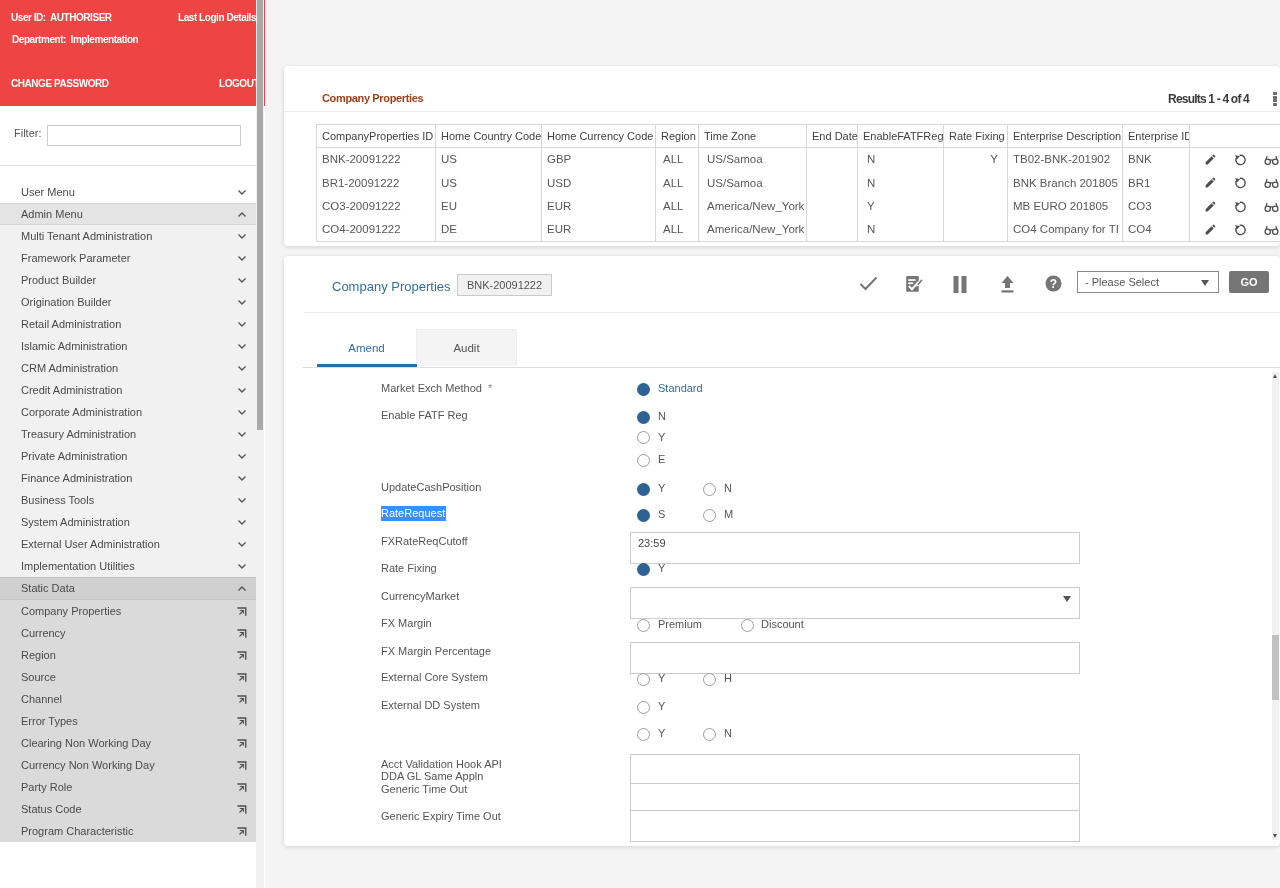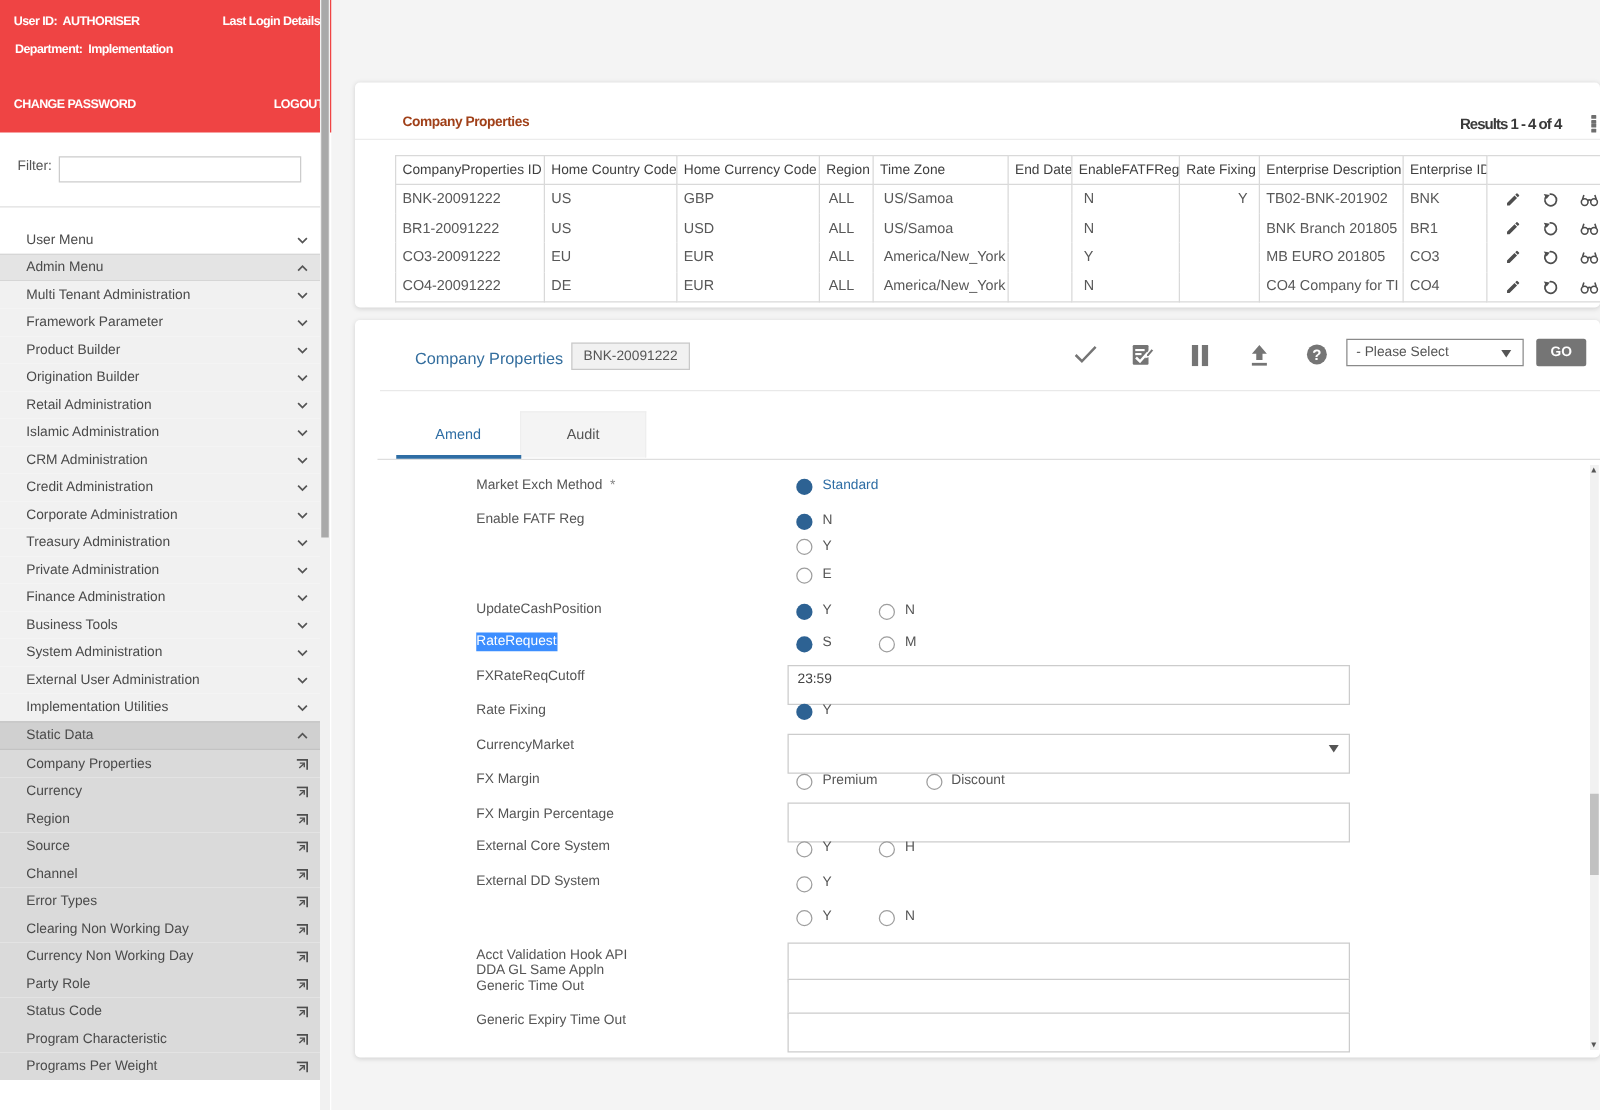--- a/index.html
+++ b/index.html
@@ -419,22 +419,17 @@
     <div class="mi itm">Status Code<svg class="lk" width="10" height="10" viewBox="0 0 9.5 9.5">
           <path d="M0.4 0.9 L8.3 0.9 L8.3 8.4" fill="none" stroke="#4f4f4f" stroke-width="1.3"></path>
           <path d="M2.7 3.3 L6.1 3.3 L6.1 6.5" fill="none" stroke="#4f4f4f" stroke-width="1.05"></path>
           <path d="M2.3 7.1 L5.8 3.8" fill="none" stroke="#4f4f4f" stroke-width="1.05"></path>
         </svg></div>
     <div class="mi itm">Program Characteristic<svg class="lk" width="10" height="10" viewBox="0 0 9.5 9.5">
           <path d="M0.4 0.9 L8.3 0.9 L8.3 8.4" fill="none" stroke="#4f4f4f" stroke-width="1.3"></path>
           <path d="M2.7 3.3 L6.1 3.3 L6.1 6.5" fill="none" stroke="#4f4f4f" stroke-width="1.05"></path>
           <path d="M2.3 7.1 L5.8 3.8" fill="none" stroke="#4f4f4f" stroke-width="1.05"></path>
         </svg></div>
-    <div class="mi itm">Programs Per Weight<svg class="lk" width="10" height="10" viewBox="0 0 9.5 9.5">
-          <path d="M0.4 0.9 L8.3 0.9 L8.3 8.4" fill="none" stroke="#4f4f4f" stroke-width="1.3"></path>
-          <path d="M2.7 3.3 L6.1 3.3 L6.1 6.5" fill="none" stroke="#4f4f4f" stroke-width="1.05"></path>
-          <path d="M2.3 7.1 L5.8 3.8" fill="none" stroke="#4f4f4f" stroke-width="1.05"></path>
-        </svg></div>
   </div>
   <div id="sbscroll">
       <div id="sbthumb"></div>
     </div>
 </div>
 
 </body></html>

